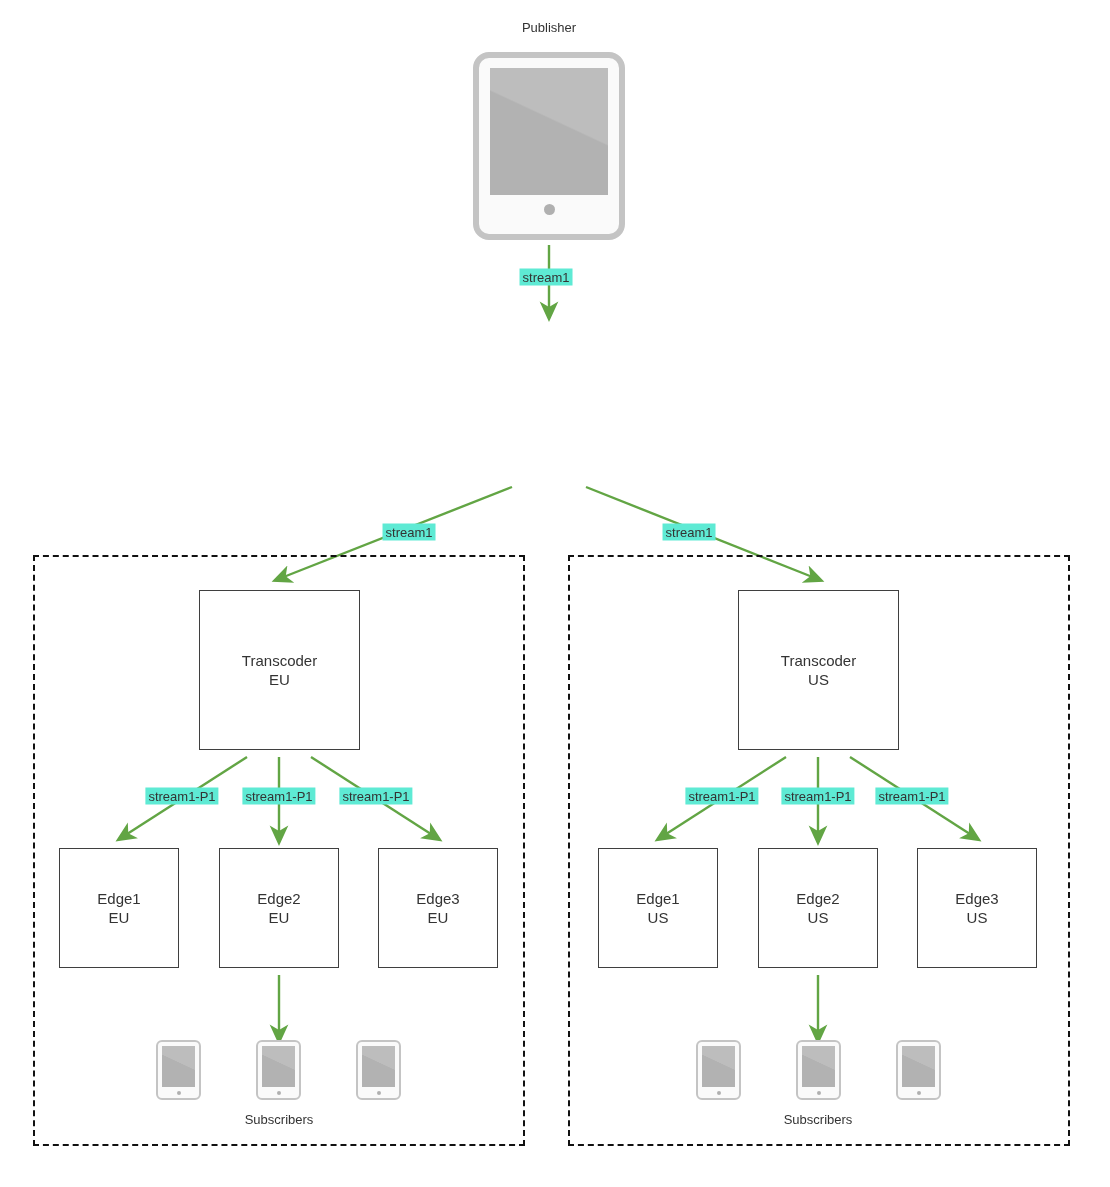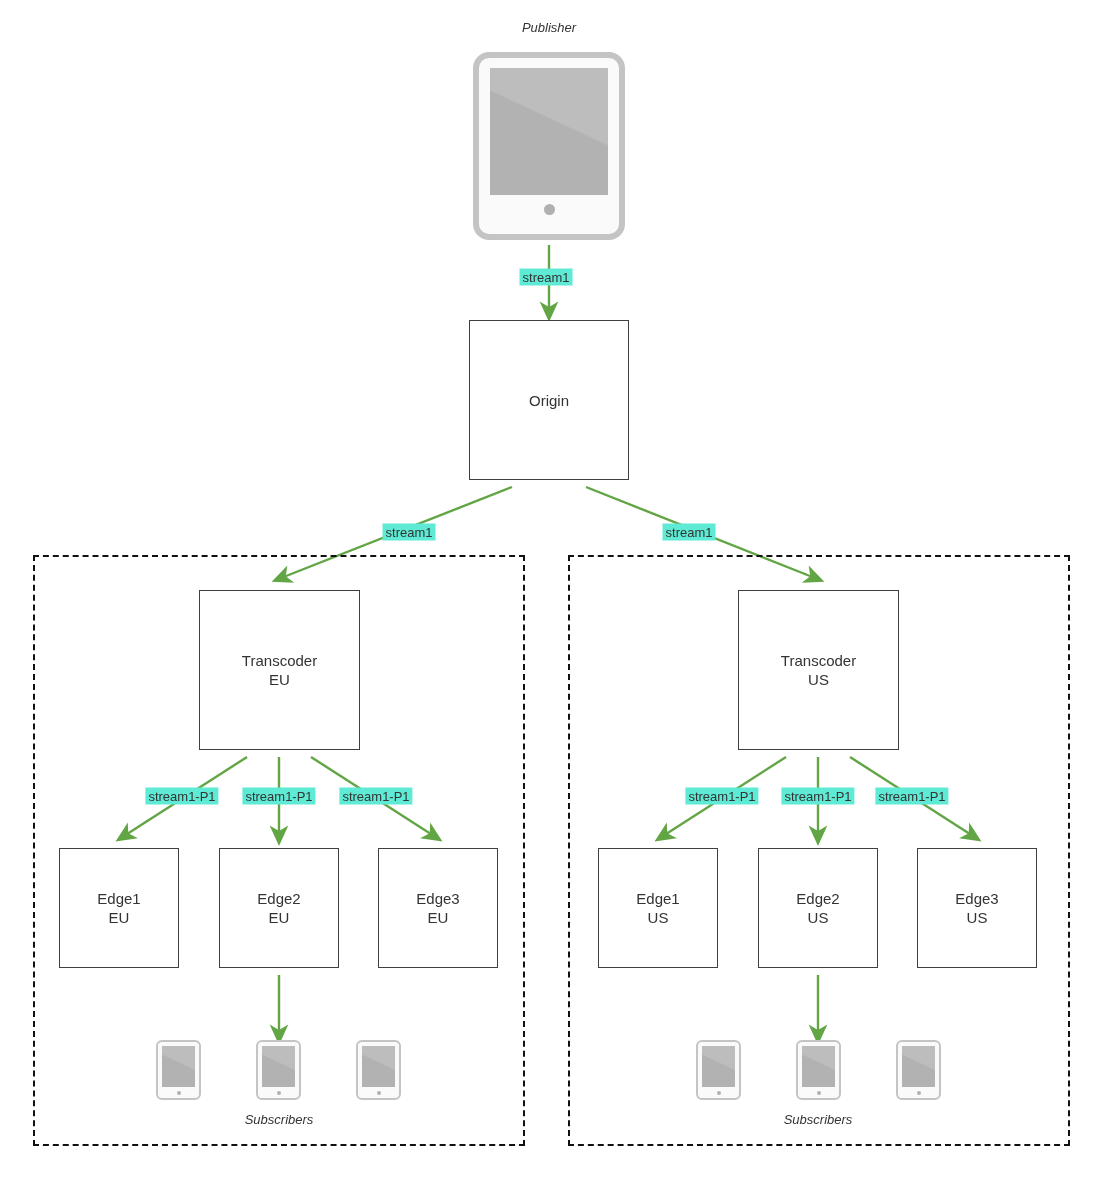--- a/index.html
+++ b/index.html
@@ -46,21 +46,20 @@
     border: 2px dashed #111111;
     background: transparent;
   }
   .caption {
     position: absolute;
     font-size: 13px;
     color: #333333;
     text-align: center;
     white-space: nowrap;
     transform: translateX(-50%);
-    font-style: italic;
   }
   .edge-label {
     position: absolute;
     font-size: 13px;
     color: #333333;
     background: #5eead4;
     padding: 1px 3px;
     white-space: nowrap;
     transform: translate(-50%, -50%);
   }
@@ -132,21 +131,20 @@
 
   <div class="zone-box" style="left:33px; top:555px; width:492px; height:591px;"></div>
   <div class="zone-box" style="left:568px; top:555px; width:502px; height:591px;"></div>
 
   <div class="caption" style="left:549px; top:20px;">Publisher</div>
   <div class="tablet tablet-big" style="left:473px; top:52px; width:152px; height:188px;">
     <div class="screen"></div>
     <div class="home"></div>
   </div>
 
-  <div class="node-box" style="left:469px; top:320px; width:160px; height:160px;">Origin</div>
 
   <div class="node-box" style="left:199px; top:590px; width:161px; height:160px;">Transcoder
 EU</div>
   <div class="node-box" style="left:738px; top:590px; width:161px; height:160px;">Transcoder
 US</div>
 
   <div class="node-box" style="left:59px; top:848px; width:120px; height:120px;">Edge1
 EU</div>
   <div class="node-box" style="left:219px; top:848px; width:120px; height:120px;">Edge2
 EU</div>

